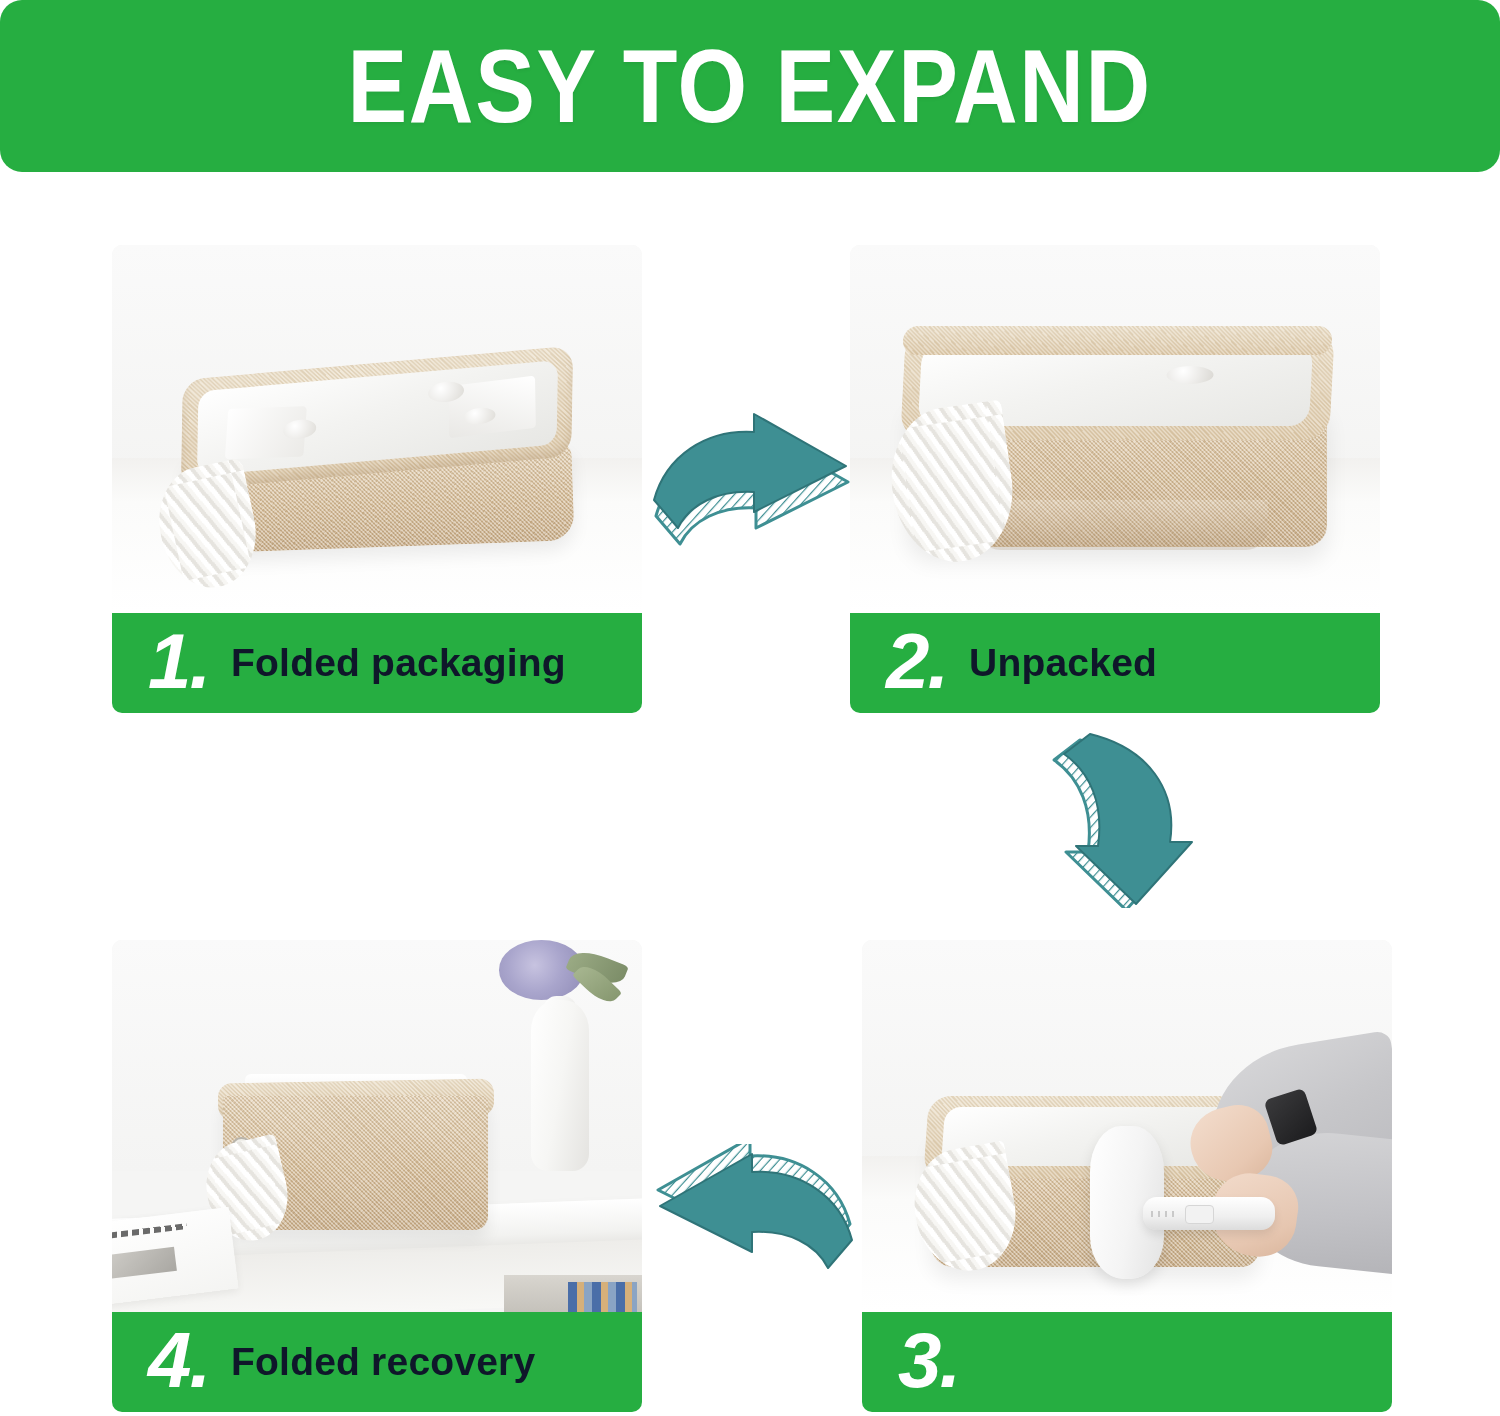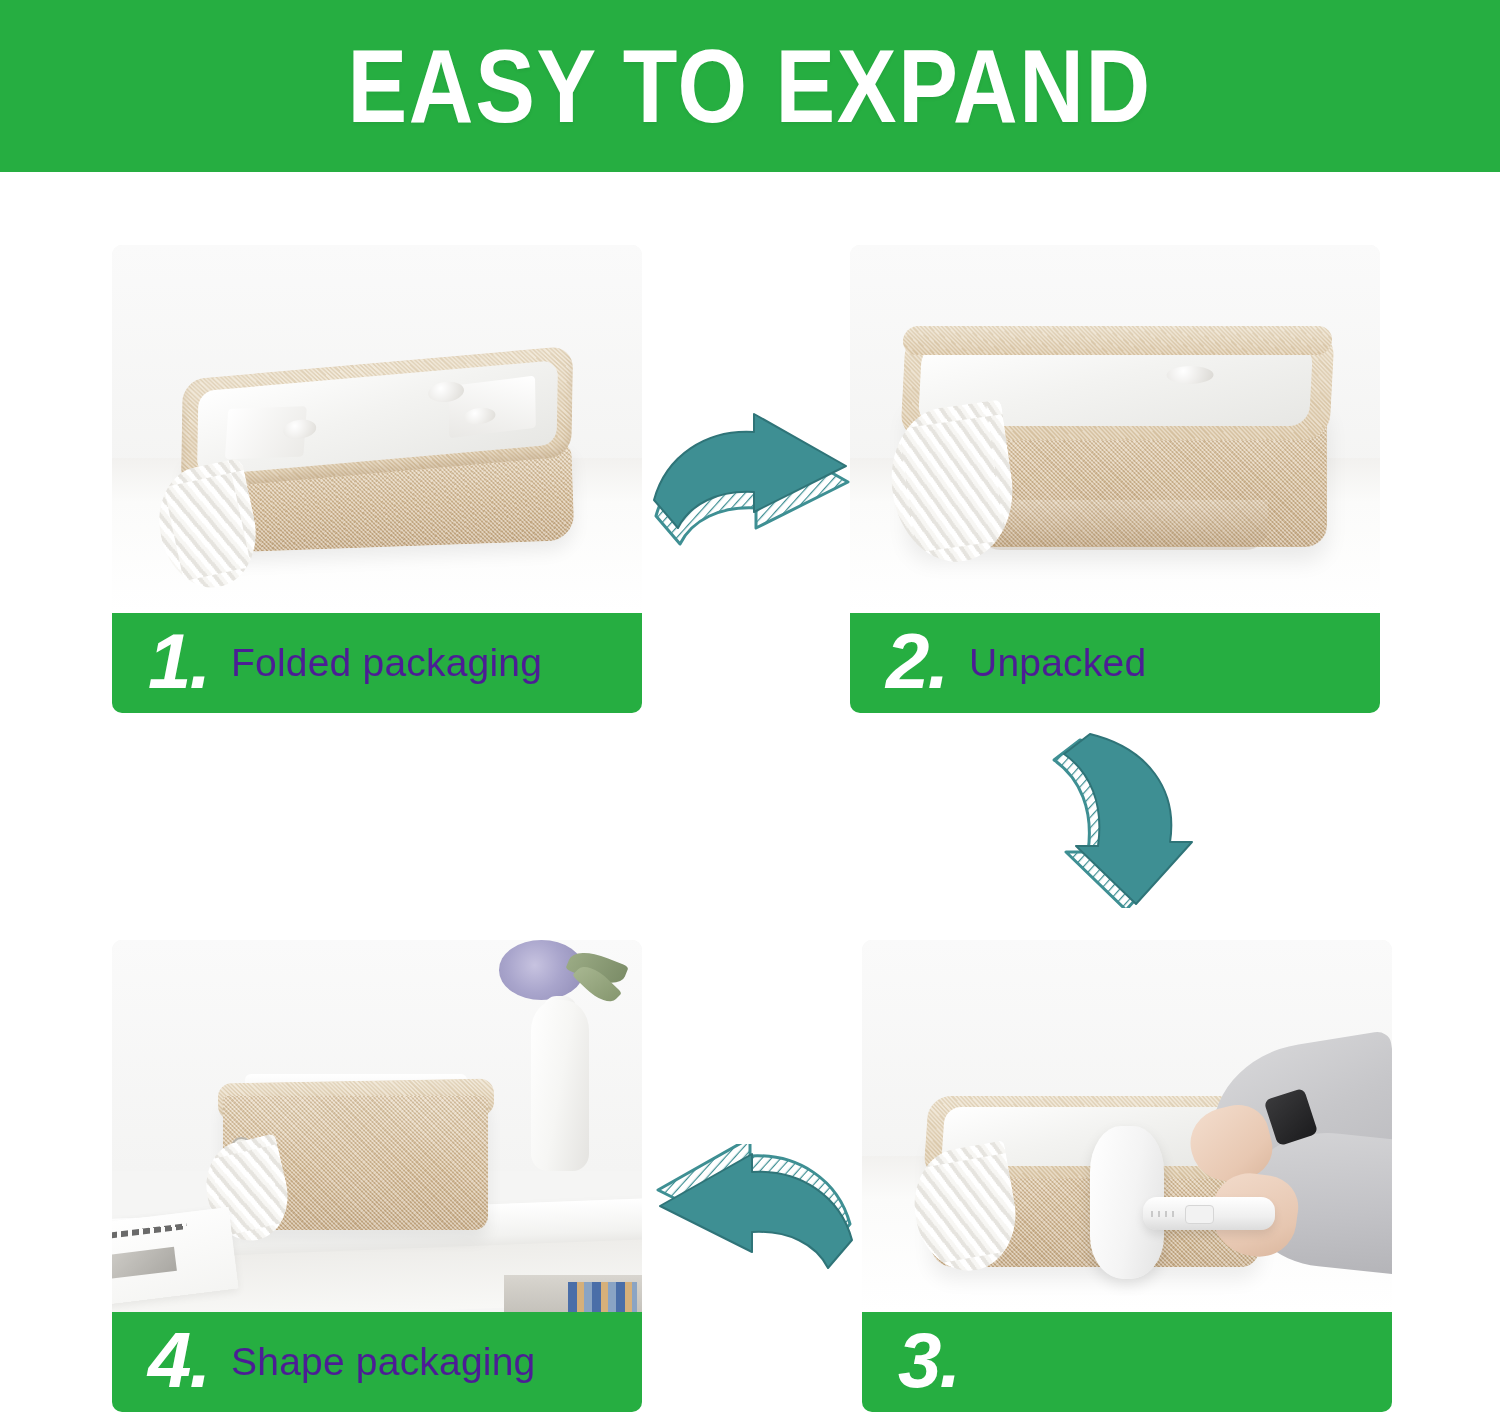--- a/index.html
+++ b/index.html
@@ -19,20 +19,21 @@
   
   .header-banner {
     position: absolute;
     left: 0; top: 0;
     width: 1500px;
     height: 172px;
     background: #26ae41;
     display: flex;
     align-items: center;
     justify-content: center;
+    border-radius: 22px;
   }
   .header-title {
     color: #ffffff;
     font-family: "Liberation Sans Narrow", "Liberation Sans", sans-serif;
     font-weight: bold;
     font-size: 104px;
     letter-spacing: 2px;
     line-height: 1;
     transform: scaleX(0.86);
     transform-origin: center center;
@@ -66,22 +67,22 @@
     font-weight: bold;
     font-style: italic;
     font-size: 78px;
     line-height: 0.9;
     margin-left: 36px;
     margin-top: -4px;
     letter-spacing: -2px;
     font-family: "Liberation Sans", sans-serif;
   }
   .step-text {
-    color: #4c1d95;
-    font-weight: normal;
+    color: #0f172a;
+    font-weight: bold;
     font-size: 39px;
     margin-left: 22px;
     letter-spacing: 0.2px;
     white-space: nowrap;
   }
 
   
   #card-1 { left: 112px; top: 245px; width: 530px; }
   #card-1 .photo { height: 368px; }
   #card-2 { left: 850px; top: 245px; width: 530px; }
@@ -439,21 +440,21 @@
       <div class="rope" id="p4-handle"></div>
 
       <div id="p4-magazine">
         <div id="p4-mag-title"></div>
         <div id="p4-mag-img"></div>
       </div>
     </div>
   </div>
   <div class="label-bar">
     <span class="step-number">4.</span>
-    <span class="step-text">Shape packaging</span>
+    <span class="step-text">Folded recovery</span>
   </div>
 </div>
 
 <div class="step-card" id="card-3">
   <div class="photo">
     <div class="scene">
       <div class="wall"></div>
       <div class="surface"></div>
 
       <div class="jute" id="p3-body"></div>

